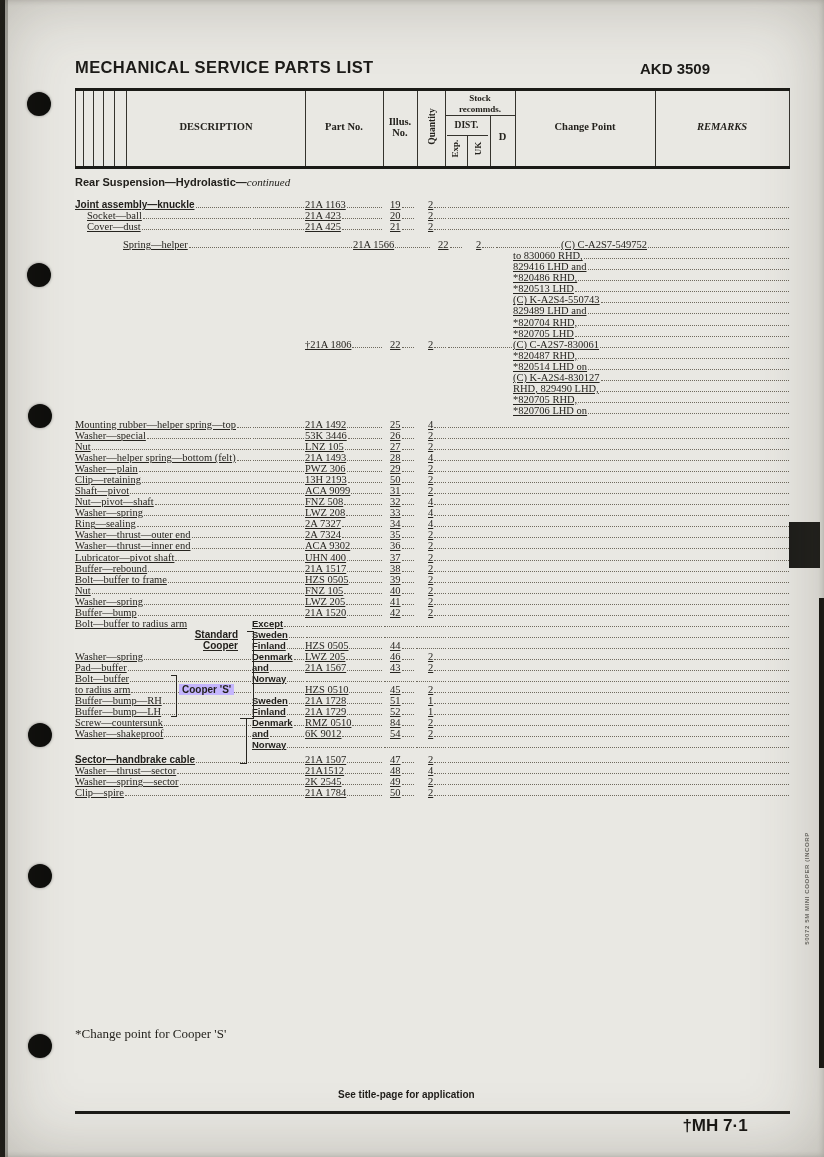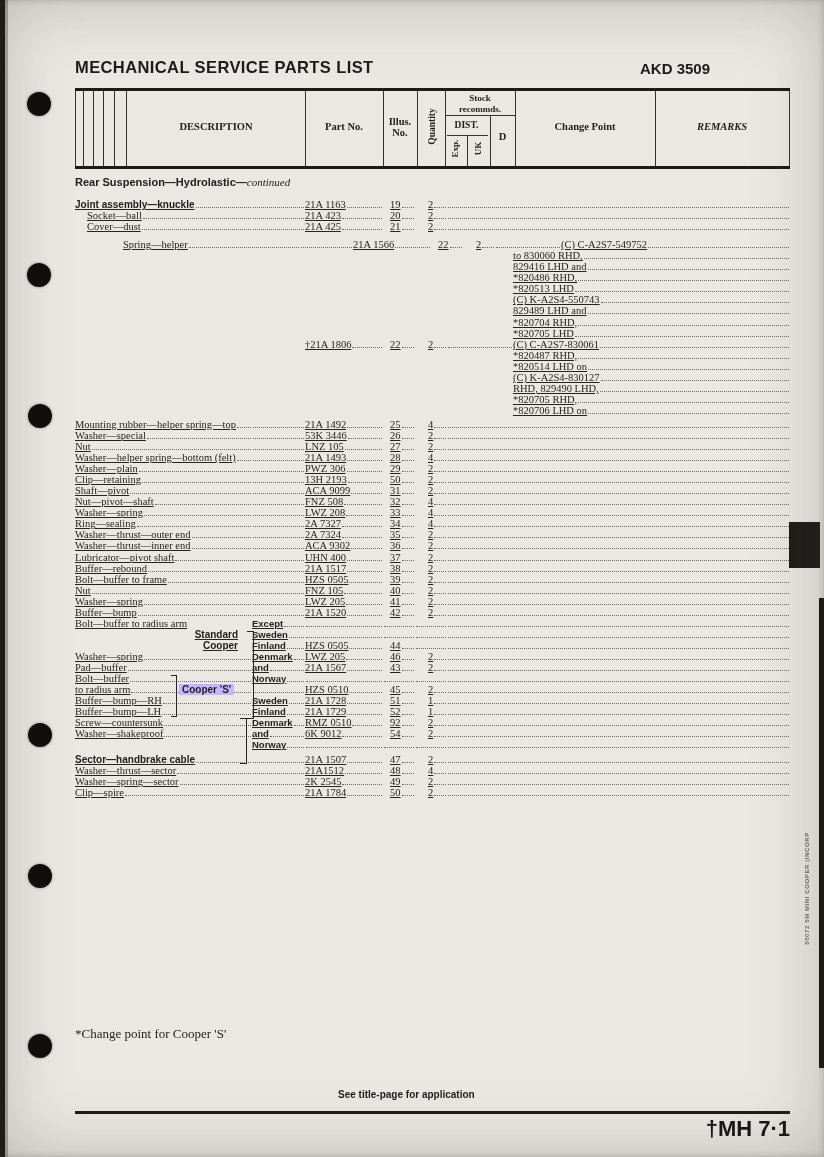--- a/index.html
+++ b/index.html
@@ -59,22 +59,22 @@
   .sp66{flex:0 0 66px;}
 
   .br{position:absolute;border-color:#26241f;border-style:solid;border-width:1.5px 1.5px 1.5px 0;z-index:3;}
   .tag{position:absolute;font-family:"Liberation Sans",sans-serif;font-weight:bold;font-size:10px;
        color:#201e1a;background:#c4b5fd;padding:0 3px;z-index:4;}
 
   .footnote{position:absolute;left:75px;top:1026px;font-size:13px;color:#26241f;}
   .appnote{position:absolute;left:338px;top:1089px;font-family:"Liberation Sans",sans-serif;
            font-weight:bold;font-size:10px;color:#201e1a;}
   .botrule{position:absolute;left:75px;top:1111px;width:715px;height:3px;background:#1b1b17;}
-  .pagecode{position:absolute;left:640px;top:1116px;width:150px;text-align:right;
-            font-family:"Liberation Sans",sans-serif;font-weight:bold;font-size:22px;color:#181714;}
+  .pagecode{position:absolute;left:640px;top:1116px;width:150px;text-align:center;
+            font-family:"Liberation Sans",sans-serif;font-weight:bold;font-size:17px;color:#181714;}
 </style>
 </head>
 <body>
 
 <div class="page">
   <div class="edge-left"></div>
   <div class="edge-left2"></div>
 
   <div class="hole" style="left:27px;top:92px;"></div>
   <div class="hole" style="left:27px;top:263px;"></div>
@@ -1078,21 +1078,21 @@
         </span>
         <span class="cell cm">
           <span class="mid">Denmark</span>
           <span class="ldr"></span>
         </span>
         <span class="cell cp">
           <span class="pt">RMZ 0510</span>
           <span class="ldr"></span>
         </span>
         <span class="cell ci">
-          <span class="pt">92</span>
+          <span class="pt">84</span>
           <span class="ldr"></span>
         </span>
         <span class="cell cq">
           <span class="pt">2</span>
           <span class="ldr"></span>
         </span>
         <span class="cell cc">
           <span class="ldr"></span>
         </span>
       </div>

